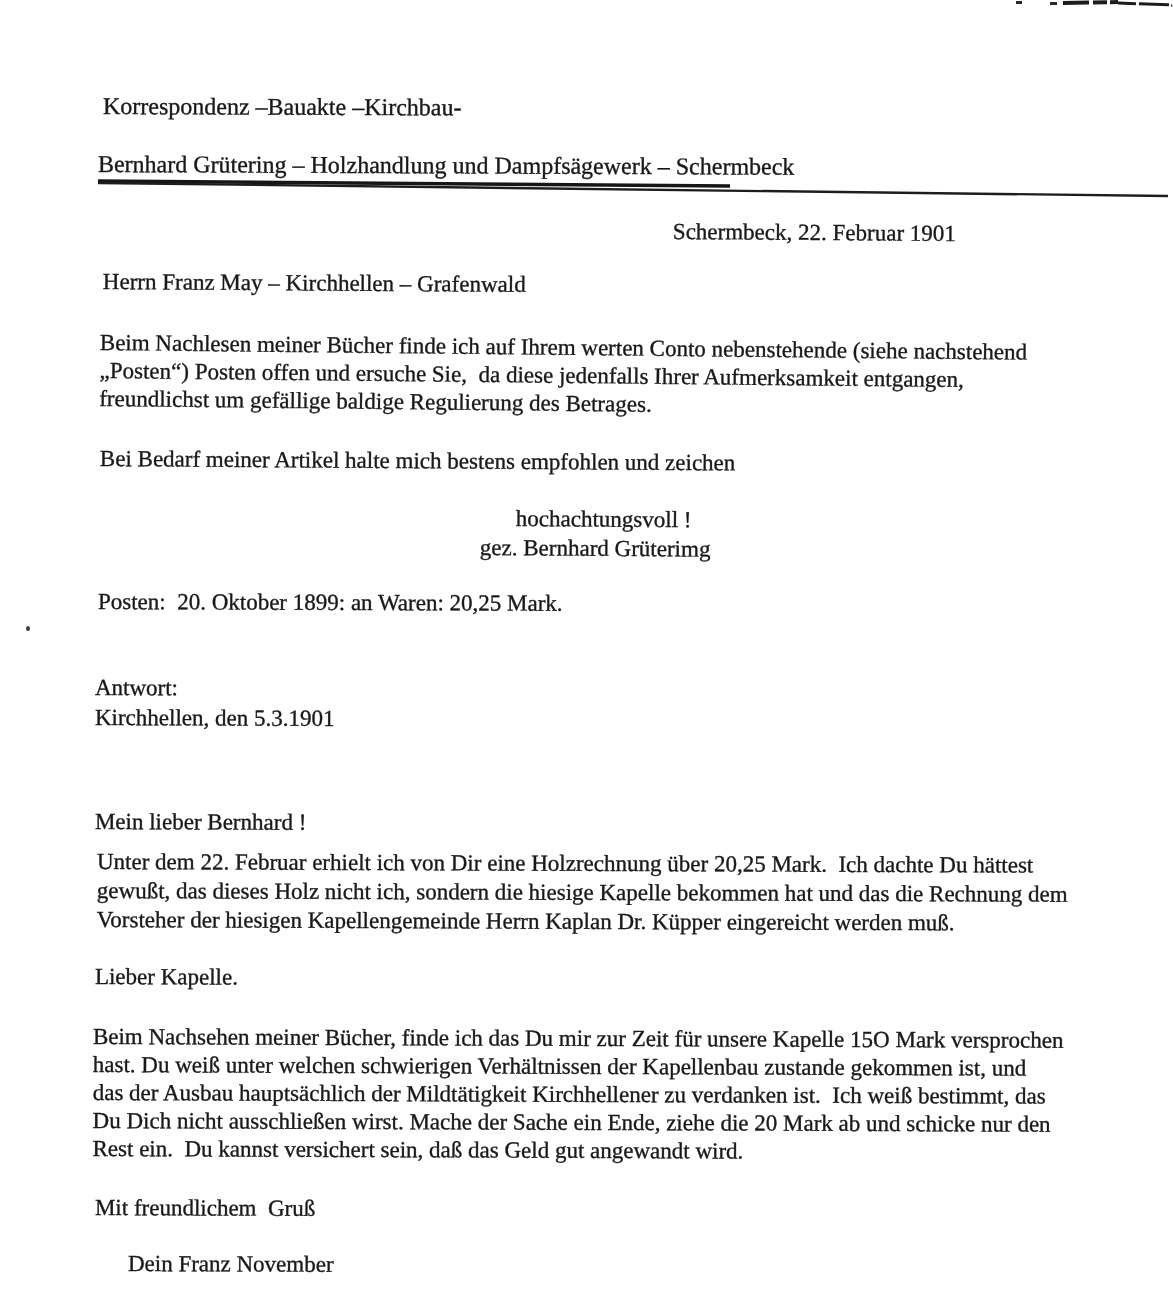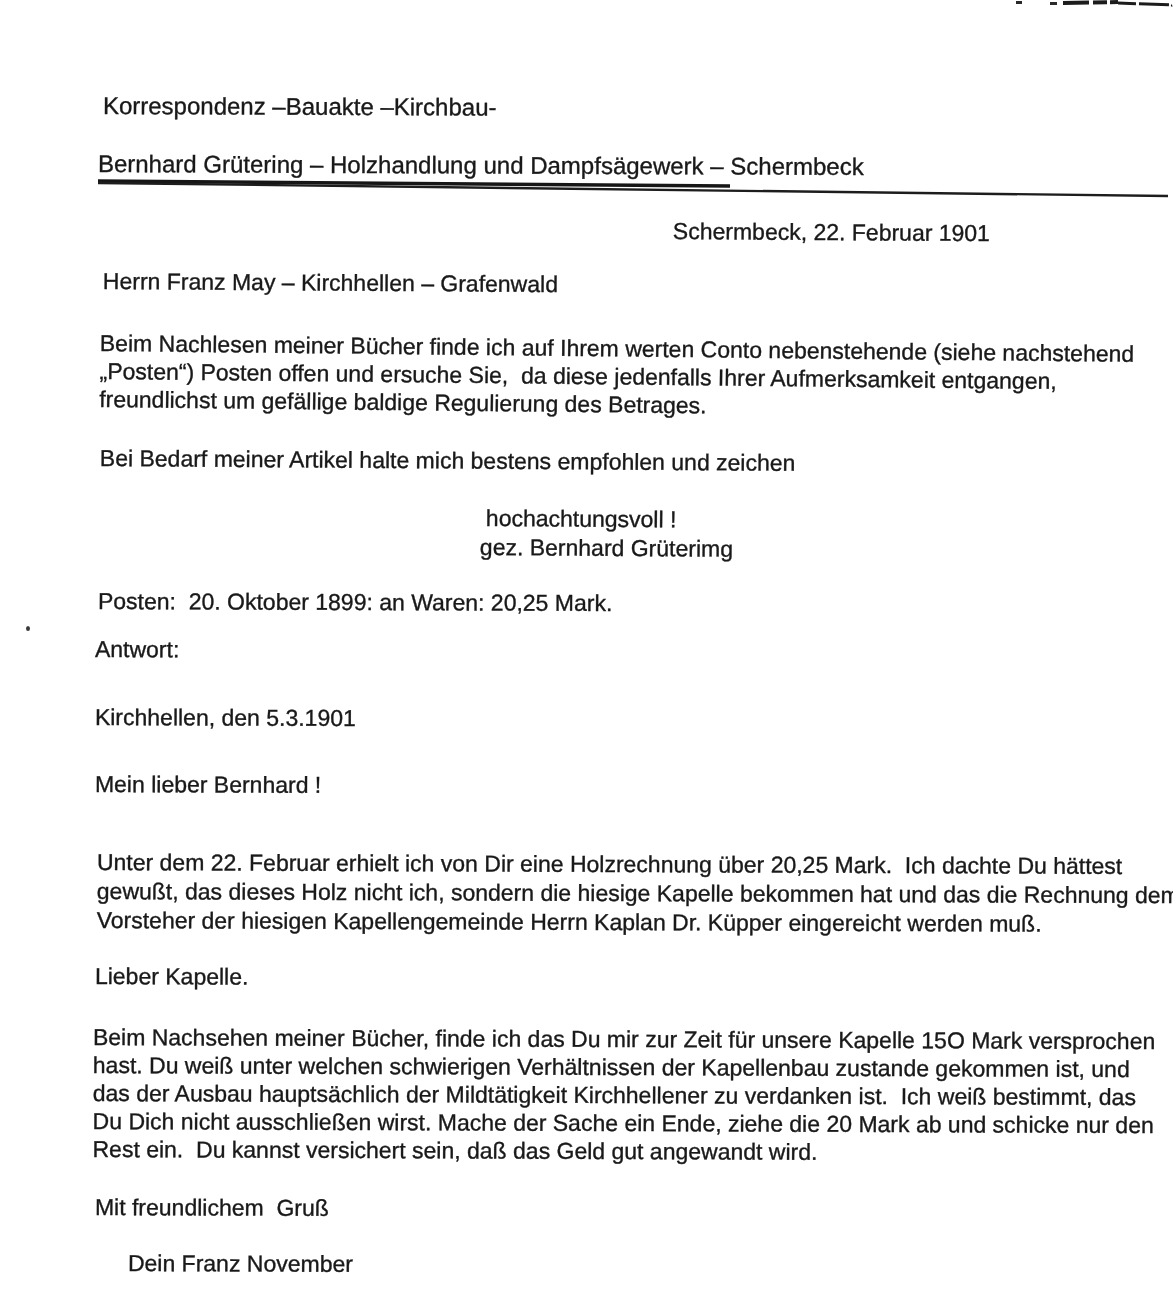--- a/index.html
+++ b/index.html
@@ -6,21 +6,21 @@
     margin: 0;
     padding: 0;
     background: #ffffff;
   }
   .page {
     position: relative;
     width: 1173px;
     height: 1315px;
     background: #ffffff;
     overflow: hidden;
-    font-family: Liberation Sans, sans-serif;
+    font-family: Liberation Serif, serif;
     color: #191919;
     border-radius: 9px;
     -webkit-text-stroke: 0.35px #191919;
   }
   .tl {
     position: absolute;
     white-space: pre;
     font-size: 23px;
     line-height: 1.2;
   }
@@ -72,33 +72,33 @@
   <div class="tl sk04" style="left:103px; top:268px;">Herrn Franz May – Kirchhellen – Grafenwald</div>
 
   <div class="para lh28 sk06" style="left:100px; top:330px;">
     <div class="line">Beim Nachlesen meiner Bücher finde ich auf Ihrem werten Conto nebenstehende (siehe nachstehend</div>
     <div class="line">„Posten“) Posten offen und ersuche Sie,  da diese jedenfalls Ihrer Aufmerksamkeit entgangen,</div>
     <div class="line">freundlichst um gefällige baldige Regulierung des Betrages.</div>
   </div>
 
   <div class="tl sk04" style="left:100px; top:445px;">Bei Bedarf meiner Artikel halte mich bestens empfohlen und zeichen</div>
 
-  <div class="tl sk04" style="left:486px; top:505px;">hochachtungsvoll !</div>
+  <div class="tl sk04" style="left:516px; top:505px;">hochachtungsvoll !</div>
 
   <div class="tl sk04" style="left:480px; top:534px;">gez. Bernhard Grüterimg</div>
 
   <div class="tl sk02" style="left:98px; top:588px;">Posten:  20. Oktober 1899: an Waren: 20,25 Mark.</div>
 
   <div class="speck" style="left:26px; top:626px; width:4px; height:5px;"></div>
 
-  <div class="tl sk02" style="left:95px; top:636px;">Antwort:</div>
+  <div class="tl sk02" style="left:95px; top:674px;">Antwort:</div>
 
   <div class="tl sk02" style="left:95px; top:704px;">Kirchhellen, den 5.3.1901</div>
 
-  <div class="tl sk02" style="left:95px; top:771px;">Mein lieber Bernhard !</div>
+  <div class="tl sk02" style="left:95px; top:808px;">Mein lieber Bernhard !</div>
 
   <div class="para lh29 sk02" style="left:97px; top:849px;">
     <div class="line">Unter dem 22. Februar erhielt ich von Dir eine Holzrechnung über 20,25 Mark.  Ich dachte Du hättest</div>
     <div class="line">gewußt, das dieses Holz nicht ich, sondern die hiesige Kapelle bekommen hat und das die Rechnung dem</div>
     <div class="line">Vorsteher der hiesigen Kapellengemeinde Herrn Kaplan Dr. Küpper eingereicht werden muß.</div>
   </div>
 
   <div class="tl sk02" style="left:95px; top:963px;">Lieber Kapelle.</div>
 
   <div class="para lh28 sk02" style="left:93px; top:1024px;">

